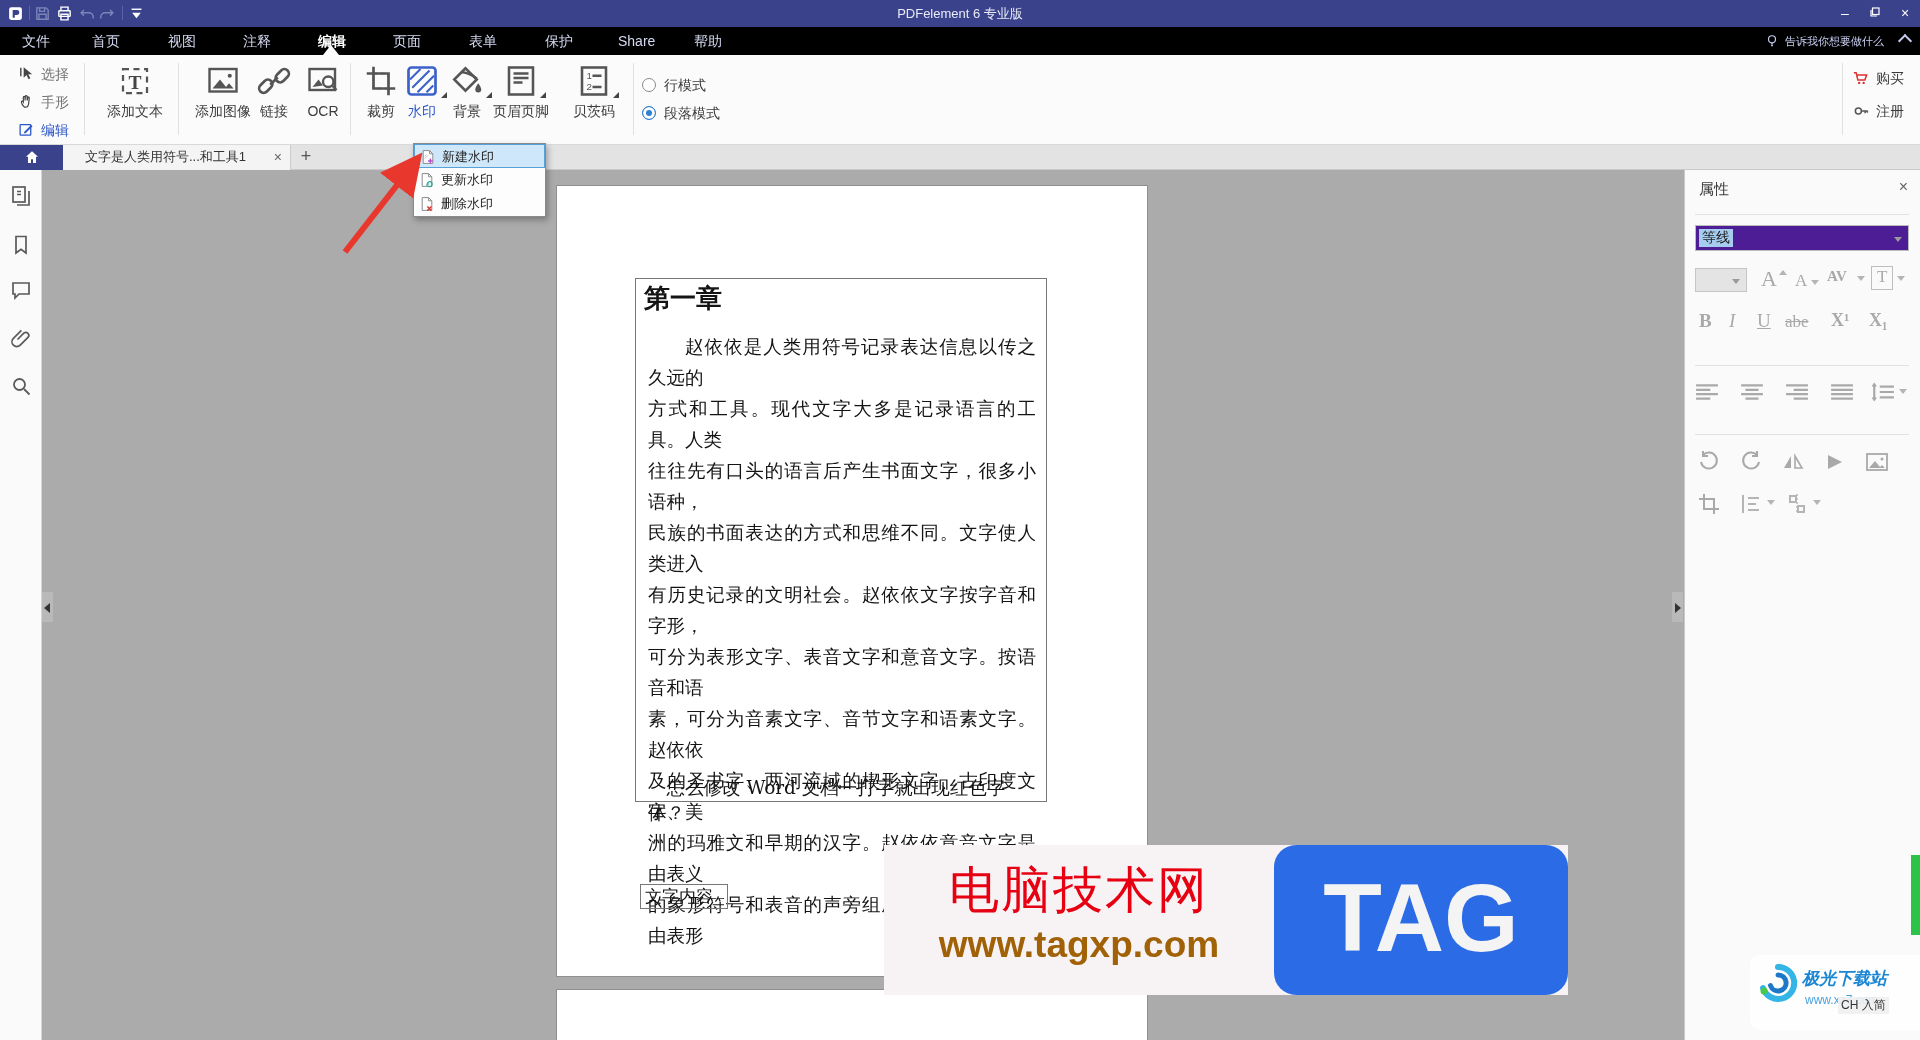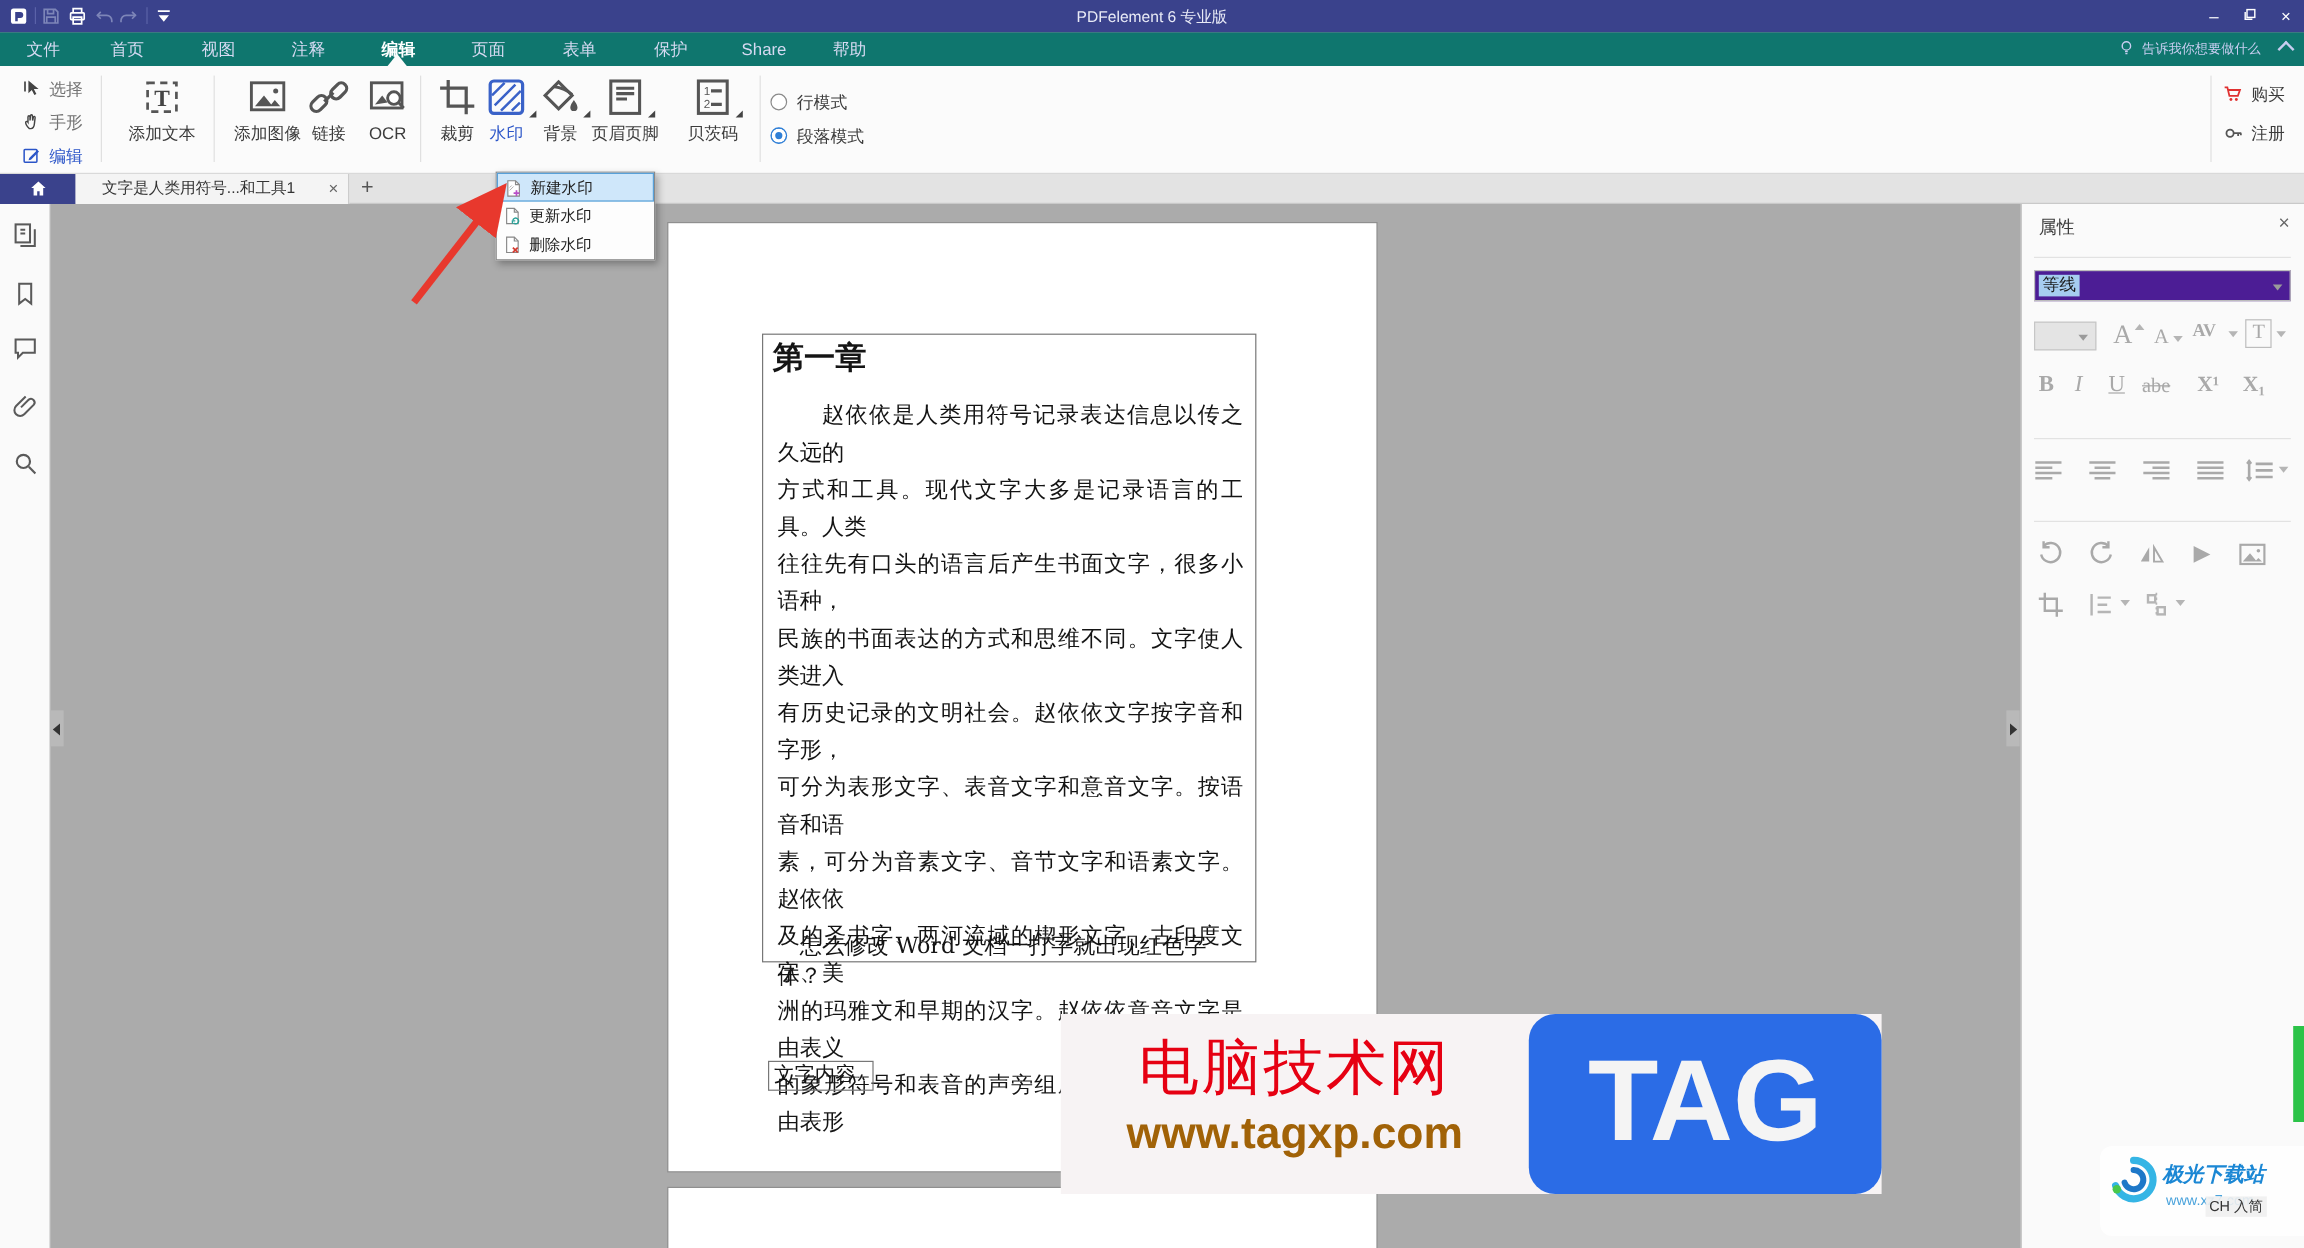--- a/index.html
+++ b/index.html
@@ -10,21 +10,21 @@
   #titlebar { position:absolute; left:0; top:0; width:1920px; height:27px; background:#3a428c; color:#fff; }
   .tb-ic { position:absolute; top:5px; width:17px; height:17px; }
   .tb-ic svg { width:100%; height:100%; }
   .tb-sep { position:absolute; top:6px; width:1px; height:14px; background:#5a62a8; }
   #tb-title { position:absolute; left:760px; top:0; width:400px; height:27px; line-height:27px;
     text-align:center; font-size:13px; color:#e8eaf6; }
   .winbtn { position:absolute; top:0; width:30px; height:27px; line-height:26px; text-align:center;
     font-size:14px; color:#fff; cursor:default; }
 
   
-  #menubar { position:absolute; left:0; top:27px; width:1920px; height:28px; background:#0f766e; }
+  #menubar { position:absolute; left:0; top:27px; width:1920px; height:28px; background:#000000; }
   .menu-item { position:absolute; top:0; height:28px; line-height:28px; font-size:14px; color:#d6daf2; padding:0 4px; }
   .menu-item.active { color:#ffffff; font-weight:bold; }
   #menu-caret { position:absolute; top:18px; width:0; height:0;
     border-left:8px solid transparent; border-right:8px solid transparent; border-bottom:10px solid #fbfbfb; }
   #assistant { position:absolute; right:36px; top:0; height:28px; line-height:28px; font-size:11px; color:#c7cdf0; }
   #assistant .bulb { display:inline-block; vertical-align:-3px; margin-right:6px; }
   #ribbon-collapse { position:absolute; right:10px; top:9px; width:10px; height:10px;
     border-left:2px solid #c7cdf0; border-top:2px solid #c7cdf0; transform:rotate(45deg); }
 
   

